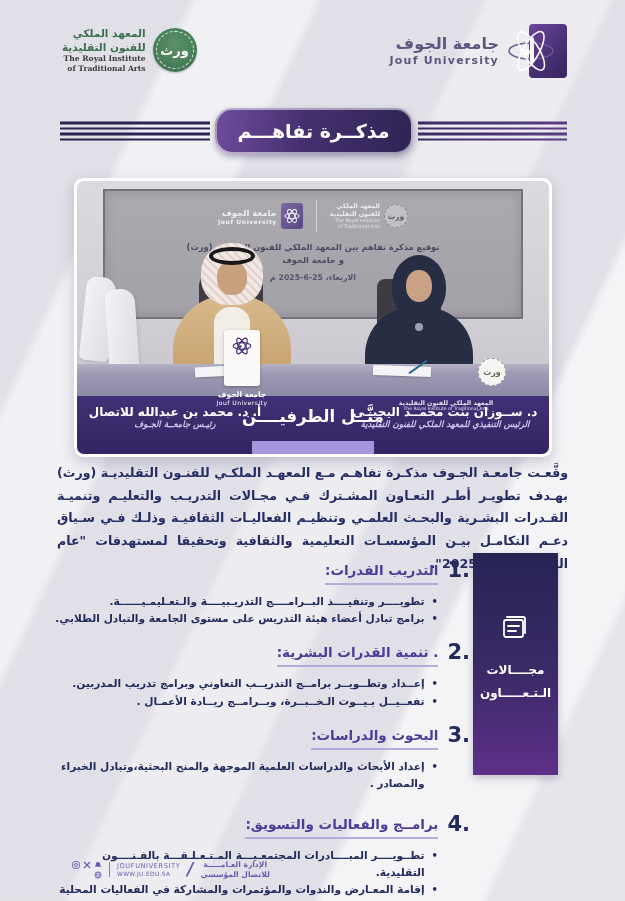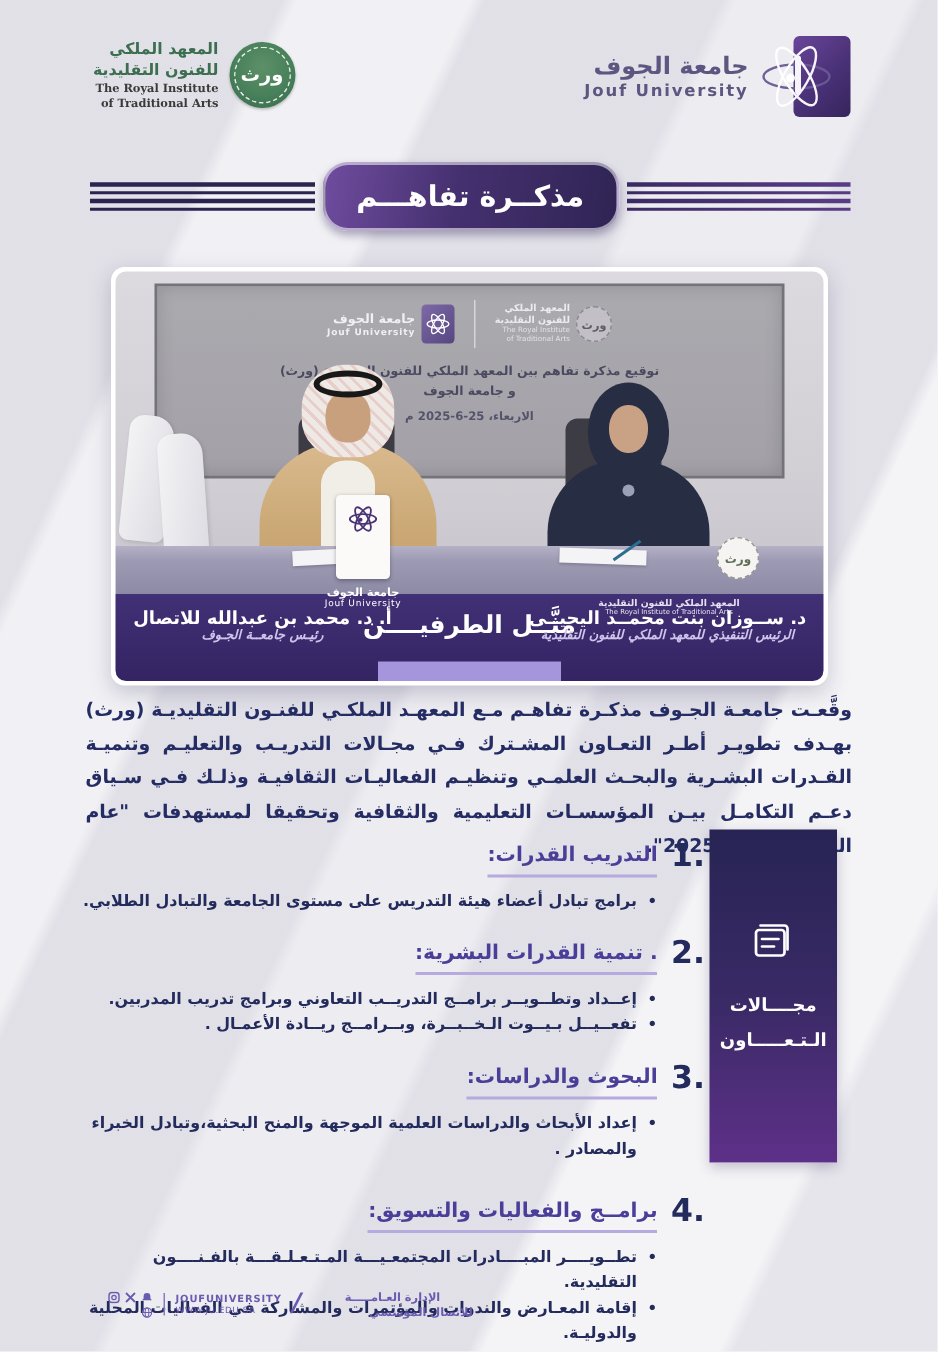--- a/index.html
+++ b/index.html
@@ -139,26 +139,26 @@
   .sidebar-icon { margin-top:56px; }
   .sidebar-label { margin-top:14px; text-align:center; color:#fff; font-weight:bold; font-size:12px; line-height:1.9; direction:rtl; }
   
   .footer { position:absolute; left:72px; top:860px; display:flex; align-items:center; gap:7px;
     direction:ltr; color:#6a5bb0; }
   .soc { display:flex; flex-direction:column; align-items:flex-end; gap:2px; }
   .soc-row { display:flex; gap:3px; align-items:center; }
   .soc svg { display:block; }
   .f-div { width:1px; height:15px; background:#8a7cc4; }
   .f-col { display:flex; flex-direction:column; gap:1px; }
-  .f-handle { font-size:6.6px; font-weight:bold; letter-spacing:.6px; }
+  .f-handle { font-size:6.6px; font-weight:normal; letter-spacing:.6px; }
   .f-site { font-size:5.8px; letter-spacing:.4px; }
   .f-slash { font-size:17px; font-weight:bold; font-style:italic; color:#6a5bb0; line-height:.9; }
   .f-ar { direction:rtl; text-align:center; }
   .f-ar .a1 { font-size:7.6px; font-weight:bold; }
-  .f-ar .a2 { font-size:7.6px; font-weight:bold; margin-top:1px;margin-left:38px; }
+  .f-ar .a2 { font-size:7.6px; font-weight:bold; margin-top:1px; }
 </style>
 </head>
 <body>
 
 <div class="page">
 
   <div class="rita-logo">
     <div class="rita-text">
       <div class="rita-ar">المعهد الملكي</div>
       <div class="rita-ar">للفنون التقليدية</div>
@@ -303,20 +303,21 @@
   <p class="intro">وقَّعـت جامعـة الجـوف مذكـرة تفاهـم مـع المعهـد الملكـي للفنـون التقليديـة (ورث) بهـدف تطويـر أطـر التعـاون المشـترك فـي مجـالات التدريـب والتعليـم وتنميـة القـدرات البشـرية والبحـث العلمـي وتنظيـم الفعاليـات الثقافيـة وذلـك فـي سـياق دعـم التكامـل بيـن المؤسسـات التعليمية والثقافية وتحقيقا لمستهدفات "عام الحرف اليدوية 2025".</p>
 
   <div class="coop">
 
     <div class="item">
       <div class="item-head">
         <span class="item-num">1.</span>
         <span class="item-title">التدريب القدرات:</span>
       </div>
       <div class="bullets">
+        <div class="bullet">تطويــــر وتنفيــــذ البــرامــــج التدريـبيــــة والـتعـليمـيــــــة.</div>
         <div class="bullet">برامج تبادل أعضاء هيئة التدريس على مستوى الجامعة والتبادل الطلابي.</div>
       </div>
     </div>
 
     <div class="item">
       <div class="item-head">
         <span class="item-num">2.</span>
         <span class="item-title">. تنمية القدرات البشرية:</span>
       </div>
       <div class="bullets">

